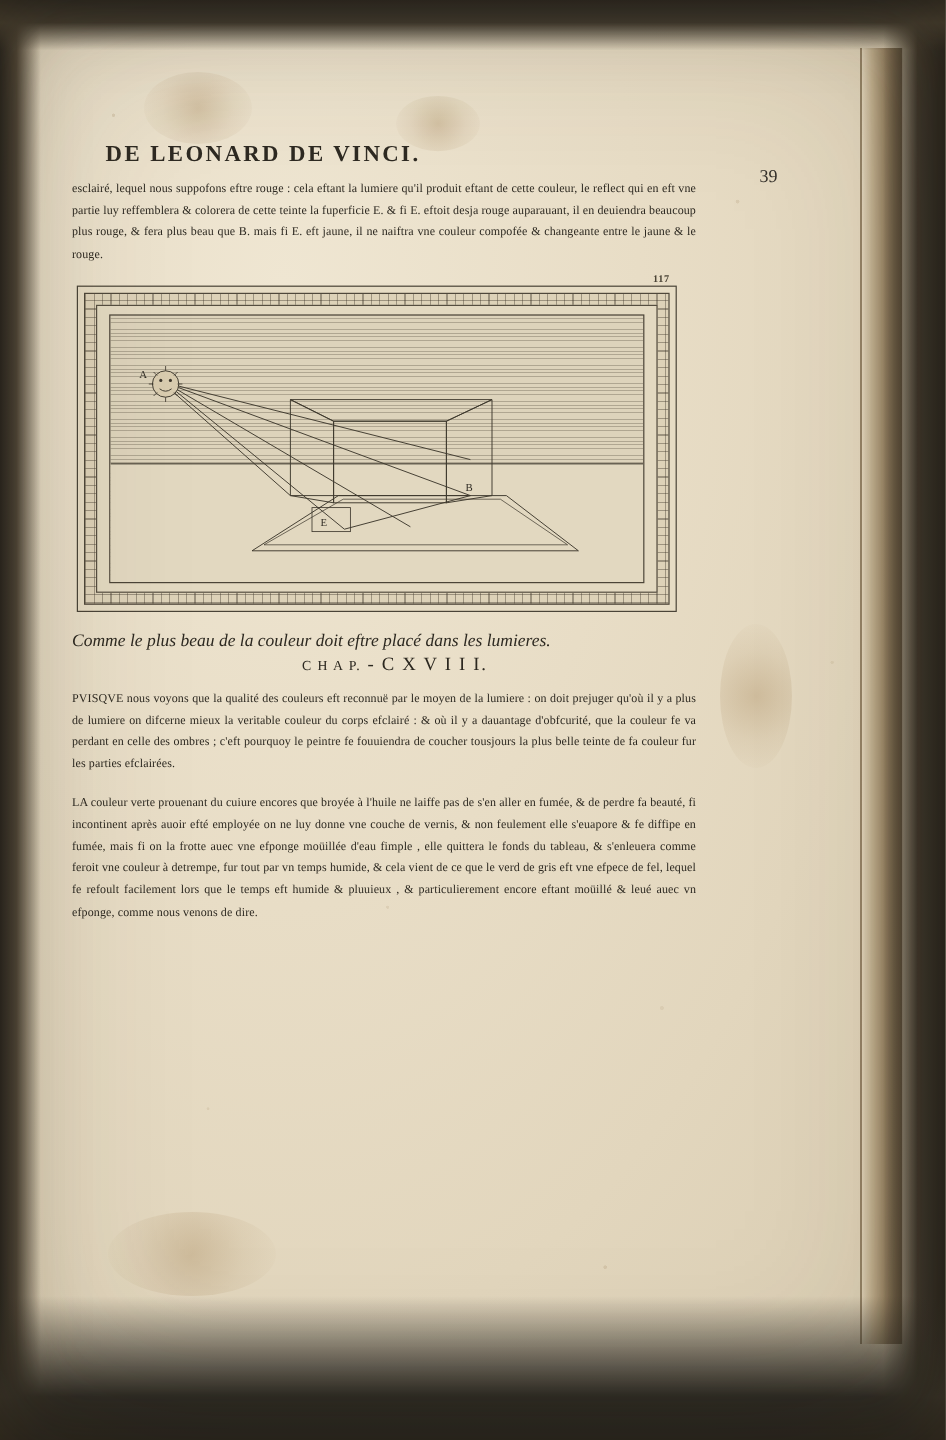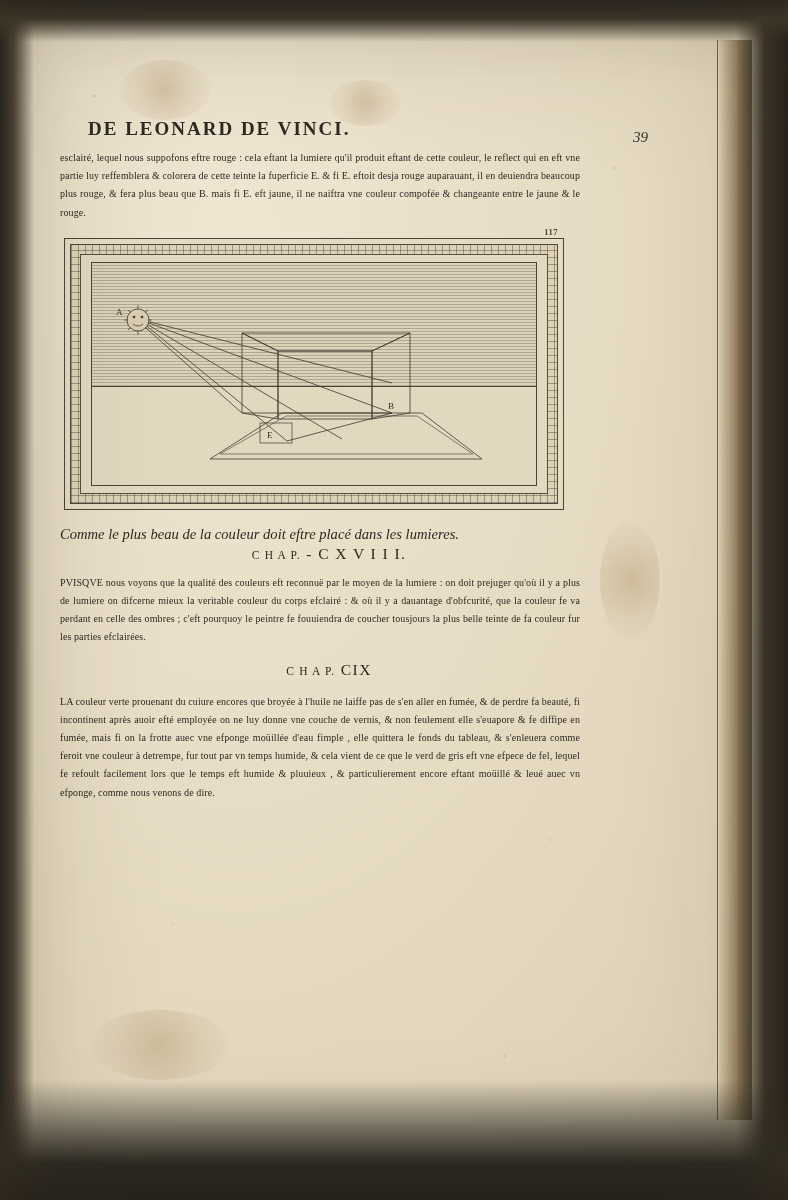--- a/index.html
+++ b/index.html
@@ -95,23 +95,22 @@
     font-size: 19px;
     letter-spacing: 2.0px;
     color: #2e2a22;
     margin-left: 28px;
     font-family: "Liberation Serif", serif;
     font-weight: bold;
   }
   .folio {
     position: absolute;
     right: -68px;
-    top: 11px;
+    top: 22px;
     font-size: 15px;
-    font-style: italic;
     color: #34302a;
   }
   p.body {
     font-size: 10px;
     line-height: 18.2px;
     margin: 9px 0 0 0;
     text-align: justify;
     text-justify: inter-word;
     color: #2d2921;
     letter-spacing: 0.1px;
@@ -272,24 +271,20 @@
     <div class="block">
       <div class="caption">Comme le plus beau de la couleur doit eftre placé dans les lumieres.</div>
       <div class="chap">
         <span class="chap-word">C H A P.</span>
         <span>- C X V I I I.</span>
       </div>
       <p class="body" style="margin-top:11px;">PVISQVE nous voyons que la qualité des couleurs eft reconnuë par le moyen de la lumiere : on doit prejuger qu'où il y a plus de lumiere on difcerne mieux la veritable couleur du corps efclairé : &amp; où il y a dauantage d'obfcurité, que la couleur fe va perdant en celle des ombres ; c'eft pourquoy le peintre fe fouuiendra de coucher tousjours la plus belle teinte de fa couleur fur les parties efclairées.</p>
     </div>
 
     <div class="block">
-      <div class="chap">
-        <span class="chap-word">C H A P.</span>
-        <span>CIX</span>
-      </div>
       <p class="body" style="margin-top:14px;">LA couleur verte prouenant du cuiure encores que broyée à l'huile ne laiffe pas de s'en aller en fumée, &amp; de perdre fa beauté, fi incontinent après auoir efté employée on ne luy donne vne couche de vernis, &amp; non feulement elle s'euapore &amp; fe diffipe en fumée, mais fi on la frotte auec vne efponge moüillée d'eau fimple , elle quittera le fonds du tableau, &amp; s'enleuera comme feroit vne couleur à detrempe, fur tout par vn temps humide, &amp; cela vient de ce que le verd de gris eft vne efpece de fel, lequel fe refoult facilement lors que le temps eft humide &amp; pluuieux , &amp; particulierement encore eftant moüillé &amp; leué auec vn efponge, comme nous venons de dire.</p>
     </div>
 
   </div>
 
   <div class="fore-edge"></div>
   <div class="edge-left"></div>
   <div class="edge-right"></div>
   <div class="edge-top"></div>
   <div class="edge-bottom"></div>

